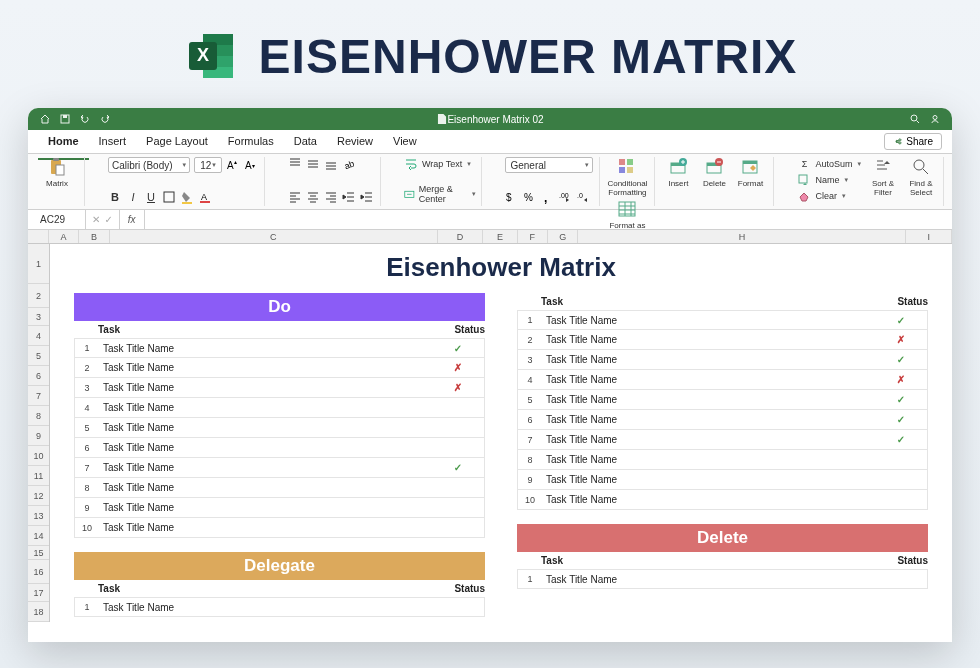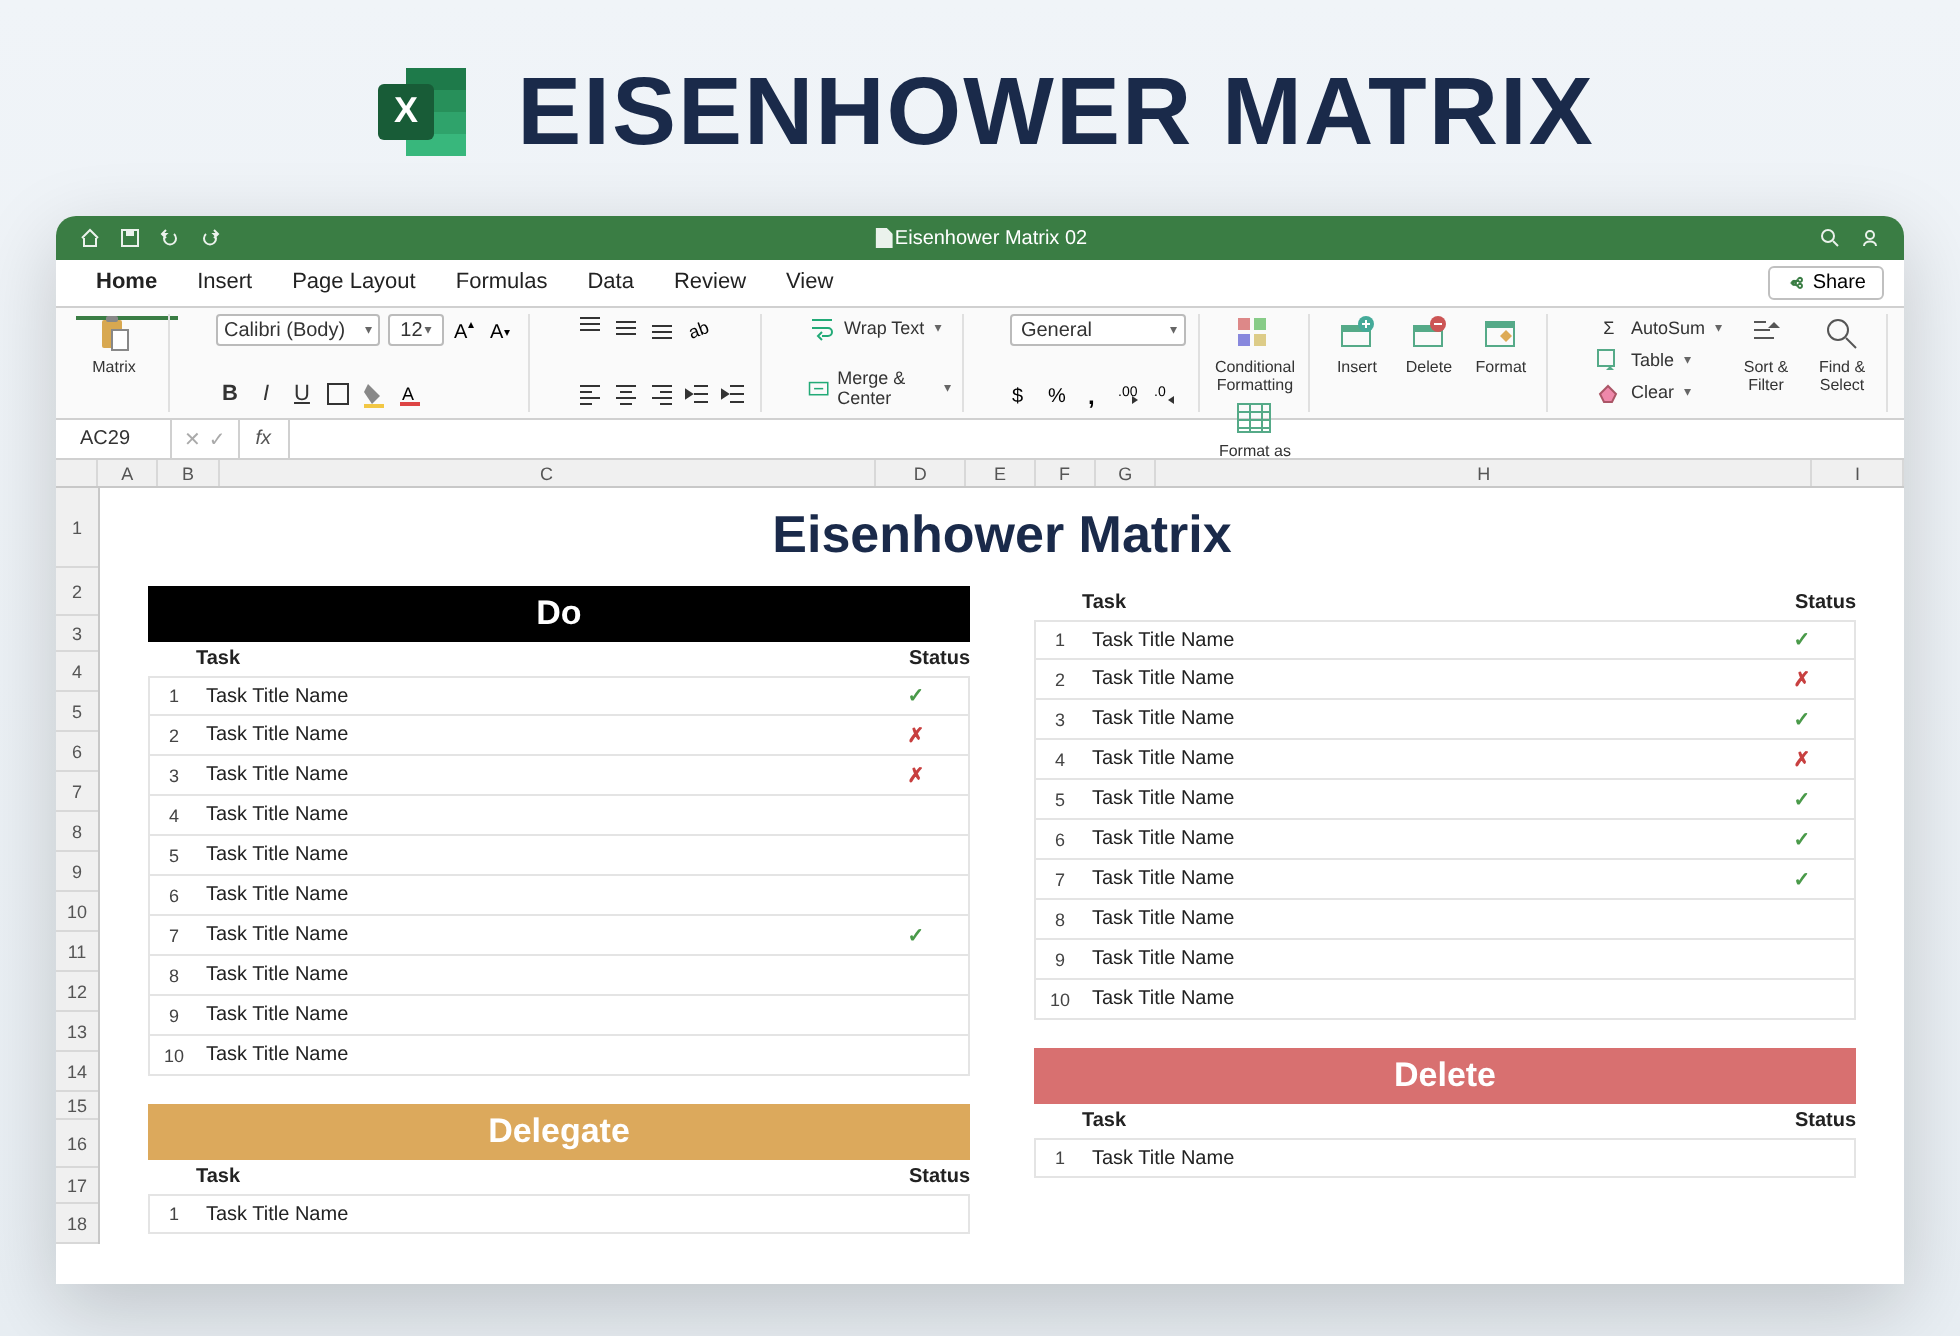--- a/index.html
+++ b/index.html
@@ -45,21 +45,21 @@
 .col-hdrs div { border-right: 1px solid #d8d8d8; display: flex; align-items: center; justify-content: center; }
 .row-hdrs { position: absolute; left: 0; top: 14px; width: 22px; background: #f0f0f0; border-right: 1px solid #c8c8c8; font-size: 9px; color: #555; z-index: 2; }
 .row-hdrs div { border-bottom: 1px solid #d8d8d8; display: flex; align-items: center; justify-content: center; }
 
 .sheet-body { margin-left: 22px; padding: 0 24px 6px 24px; }
 .mat-title { font-size: 26px; font-weight: 800; color: #1a2a4a; text-align: center; padding: 8px 0 10px; }
 .mat-grid { display: flex; gap: 32px; }
 .mat-col { flex: 1; }
 .quad { margin-bottom: 14px; }
 .q-hd { text-align: center; color: #fff; font-size: 17px; font-weight: 700; padding: 4px 0; }
-.q-hd.do-c { background: #000000; }
+.q-hd.do-c { background: #8b5cf6; }
 .q-hd.dec-c { background: #7a8fc0; }
 .q-hd.del-c { background: #dca95c; }
 .q-hd.dlt-c { background: #d87070; }
 .tcaps { display: flex; font-size: 10px; font-weight: 700; padding: 3px 0; color: #222; }
 .tn { width: 24px; }
 .tt { flex: 1; }
 .ts { width: 52px; text-align: right; }
 .trow { display: flex; font-size: 10px; height: 20px; align-items: center; border: 1px solid #e4e4e4; border-top: none; background: #fff; }
 .trow:first-of-type { border-top: 1px solid #e4e4e4; }
 .trow .tn { width: 24px; text-align: center; font-size: 9px; color: #444; }
@@ -385,21 +385,21 @@
               <span>AutoSum</span>
               <span class="chev">▾</span>
             </div>
           <div class="rrow">
               <span class="rico">
                 <svg viewBox="0 0 14 14">
                   <rect x="2" y="2" width="8" height="8" stroke="#5a8" fill="none"></rect>
                   <path d="M6 12L8 10L10 12" fill="#5a8"></path>
                 </svg>
               </span>
-              <span>Table</span>
+              <span>Name</span>
               <span class="chev">▾</span>
             </div>
           <div class="rrow">
               <span class="rico">
                 <svg viewBox="0 0 14 14">
                   <path d="M3 8L7 4L11 8L9 12H5Z" fill="#e8a" stroke="#a56"></path>
                 </svg>
               </span>
               <span>Clear</span>
               <span class="chev">▾</span>

